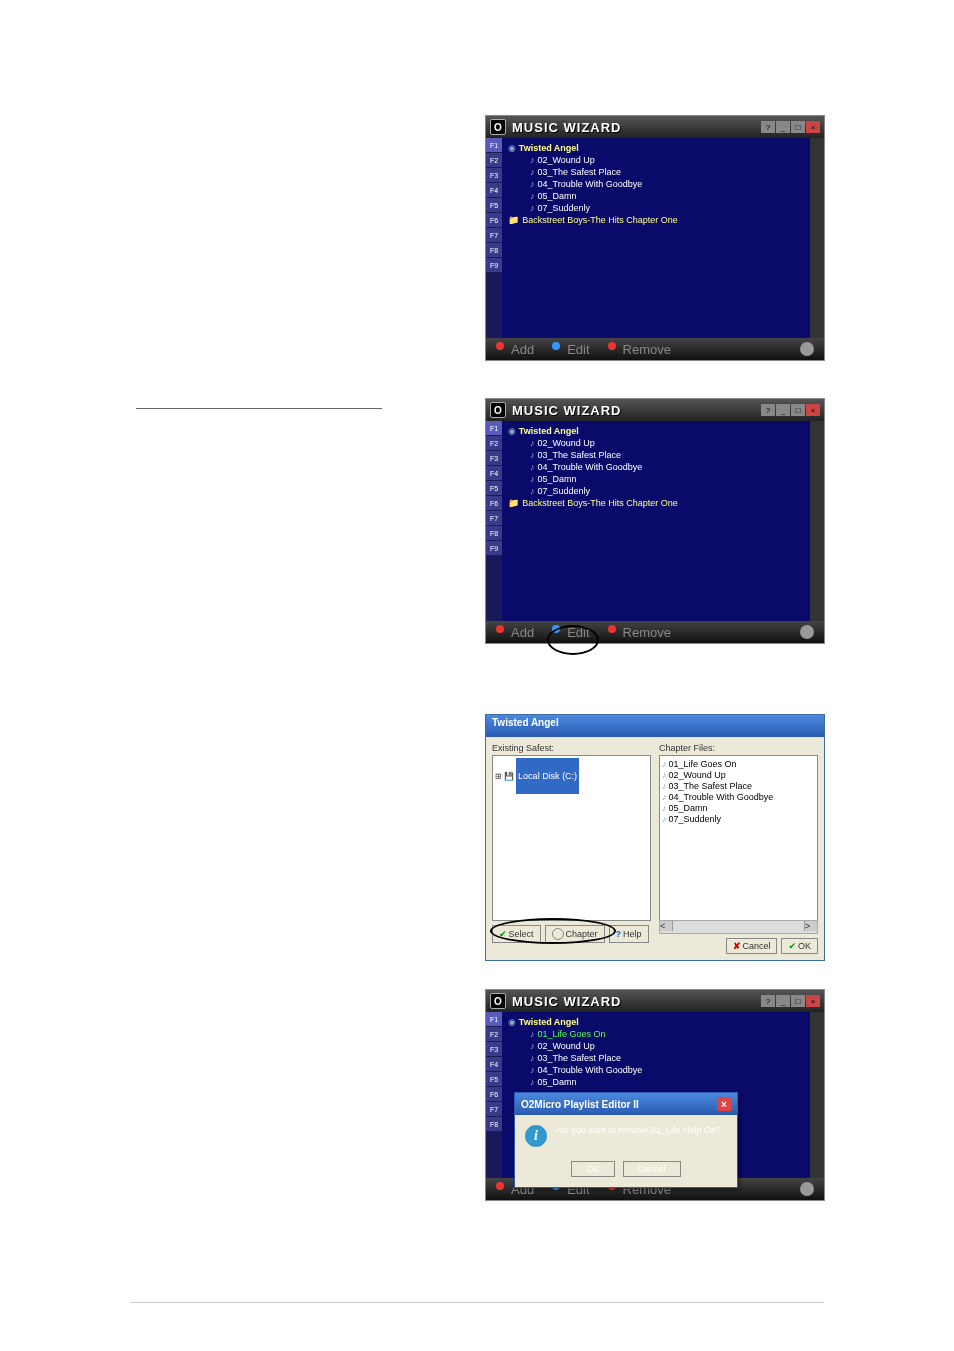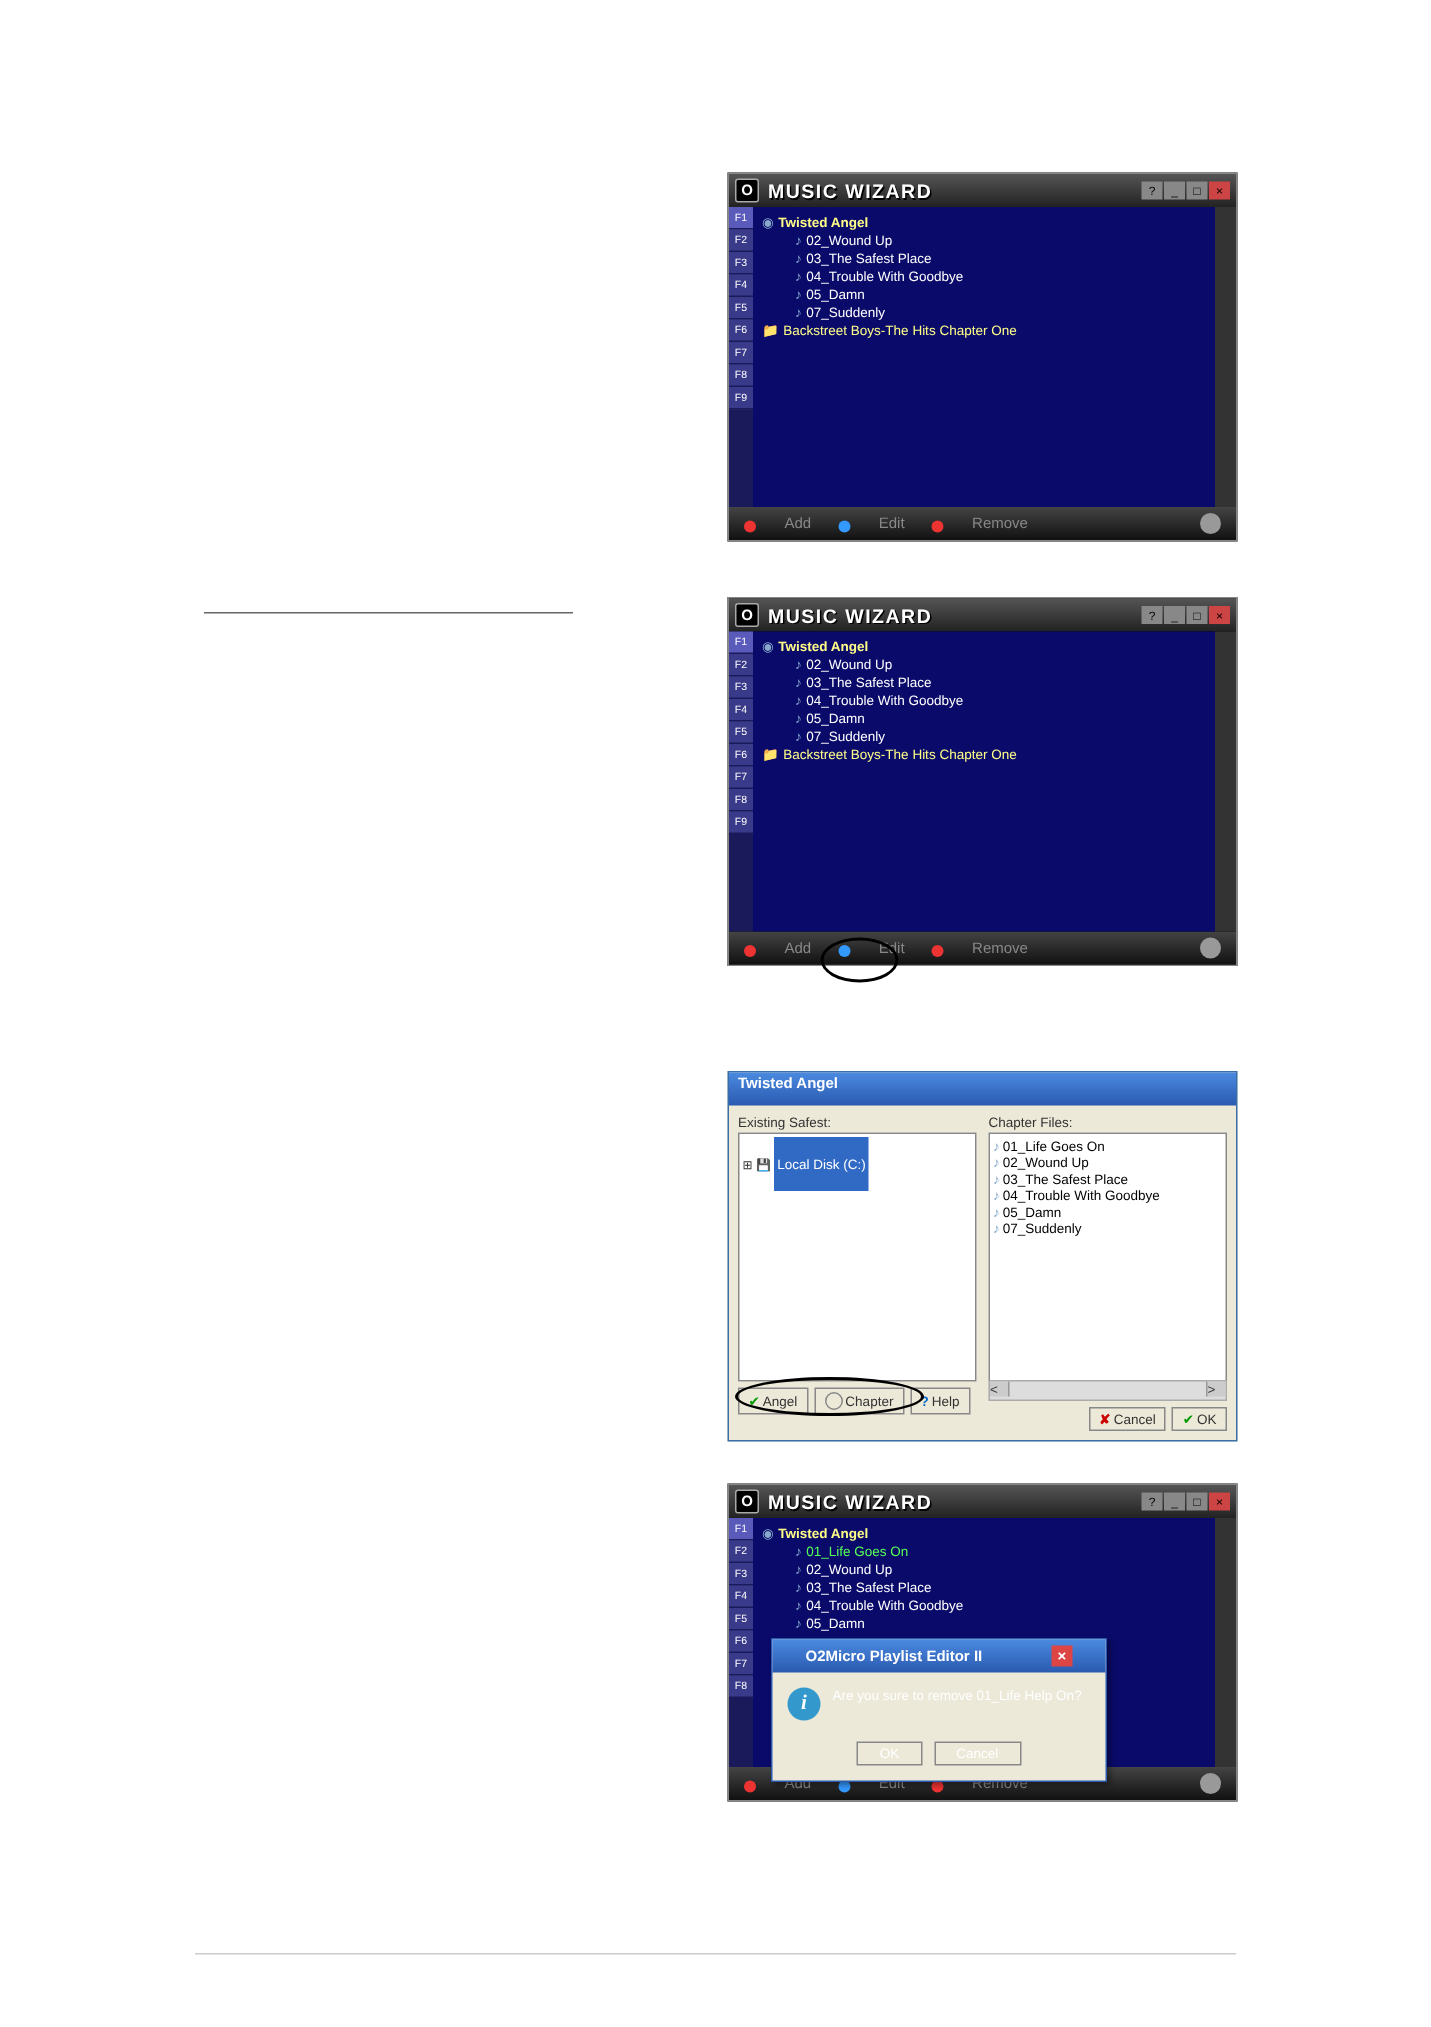--- a/index.html
+++ b/index.html
@@ -19,21 +19,21 @@
 .mw-tab{height:14px;background:#3a3a8a;border-bottom:1px solid #1a1a5a;font-size:7px;color:#fff;display:flex;align-items:center;justify-content:center}
 .mw-tab.sel{background:#5a5aba}
 .mw-tree{flex:1;background:#0a0a6a;padding:4px 6px;color:#fff;font-size:9px;position:relative}
 .mw-tree-row{display:flex;align-items:center;gap:3px;height:12px}
 .mw-album{color:#ff8;font-weight:bold}
 .mw-album2{color:#ff8}
 .mw-track{color:#fff;padding-left:22px}
 .mw-note{color:#8ac}
 .mw-scroll{width:14px;background:#333}
 .mw-footer{height:22px;background:linear-gradient(#444,#111);display:flex;align-items:center;gap:18px;padding:0 10px}
-.mw-fbtn{display:flex;align-items:flex-end;gap:19px;color:#888;font-size:10px}
+.mw-fbtn{display:flex;align-items:flex-start;gap:7px;color:#888;font-size:13px}
 .mw-bullet{width:8px;height:8px;border-radius:50%}
 .mw-bullet.r{background:#e33}
 .mw-bullet.b{background:#39f}
 .mw-play{width:14px;height:14px;border-radius:50%;background:#999;margin-left:auto}
 .circle{position:absolute;border:2px solid #000;border-radius:50%;pointer-events:none}
 .dlg{position:absolute;width:338px;background:#ece9d8;border:1px solid #3a6ea5}
 .dlg-tb{height:18px;background:linear-gradient(#4a8ae0,#2a5ab0);color:#fff;font-size:10px;font-weight:bold;padding:2px 6px}
 .dlg-body{padding:6px;font-size:9px;color:#333}
 .dlg-cols{display:flex;gap:8px}
 .dlg-col{flex:1}
@@ -43,21 +43,21 @@
 .dlg-sel-row{display:flex;align-items:center;gap:2px;height:11px;color:#000}
 .dlg-btns{display:flex;gap:4px;margin-top:4px}
 .dlg-btn{border:1px solid #888;background:#ece9d8;padding:2px 6px;font-size:9px;display:flex;align-items:center;gap:2px}
 .dlg-rbtns{display:flex;gap:4px;margin-top:4px;justify-content:flex-end}
 .dlg-scroll-h{height:12px;background:#ddd;border:1px solid #aaa;margin-top:-1px;position:relative}
 .dlg-sh-l{position:absolute;left:0;width:12px;height:10px;background:#ccc;border-right:1px solid #999}
 .dlg-sh-r{position:absolute;right:0;width:12px;height:10px;background:#ccc;border-left:1px solid #999}
 .mw4{width:338px}
 .mw4-body{height:166px}
 .popup{position:absolute;background:#ece9d8;border:1px solid #2a5ab0;width:222px;box-shadow:2px 2px 4px rgba(0,0,0,.4)}
-.popup-tb{height:18px;background:linear-gradient(#4a8ae0,#2a5ab0);color:#fff;font-size:10px;font-weight:bold;padding:2px 22px;display:flex;align-items:center}
+.popup-tb{height:18px;background:linear-gradient(#4a8ae0,#2a5ab0);color:#fff;font-size:10px;font-weight:bold;padding:2px 6px;display:flex;align-items:center}
 .popup-close{margin-left:auto;width:14px;height:14px;background:#d44;color:#fff;display:flex;align-items:center;justify-content:center;font-size:10px}
 .popup-body{padding:10px;display:flex;gap:8px;align-items:flex-start;font-size:9px}
 .popup-icon{width:22px;height:22px;border-radius:50%;background:#39c;color:#fff;font-weight:bold;font-size:14px;display:flex;align-items:center;justify-content:center;font-style:italic;font-family:Georgia,serif}
 .popup-btns{display:flex;gap:8px;justify-content:center;padding:4px 0 10px}
 .popup-btn{border:1px solid #888;background:#ece9d8;padding:2px 14px;font-size:9px}
 .track-green{color:#5f5}
 .check{color:#090}
 .xmark{color:#c00;font-weight:bold}
 .qmark{color:#06c;font-weight:bold}
 .unsel{width:10px;height:10px;border:1px solid #888;border-radius:50%}
@@ -219,21 +219,21 @@
   <div class="dlg-body">
     <div class="dlg-cols">
       <div class="dlg-col">
         <div class="dlg-label">Existing Safest:</div>
         <div class="dlg-list">
           <span style="font-size:8px">⊞ 💾 </span><span class="dlg-drv">Local Disk (C:)</span>
         </div>
         <div class="dlg-btns">
           <div class="dlg-btn">
                 <span class="check">✔</span>
-                <span>Angel</span>
+                <span>Select</span>
               </div>
           <div class="dlg-btn">
                 <span class="unsel"></span>
                 <span>Chapter</span>
               </div>
           <div class="dlg-btn">
                 <span class="qmark">?</span>
                 <span>Help</span>
               </div>
         </div>

